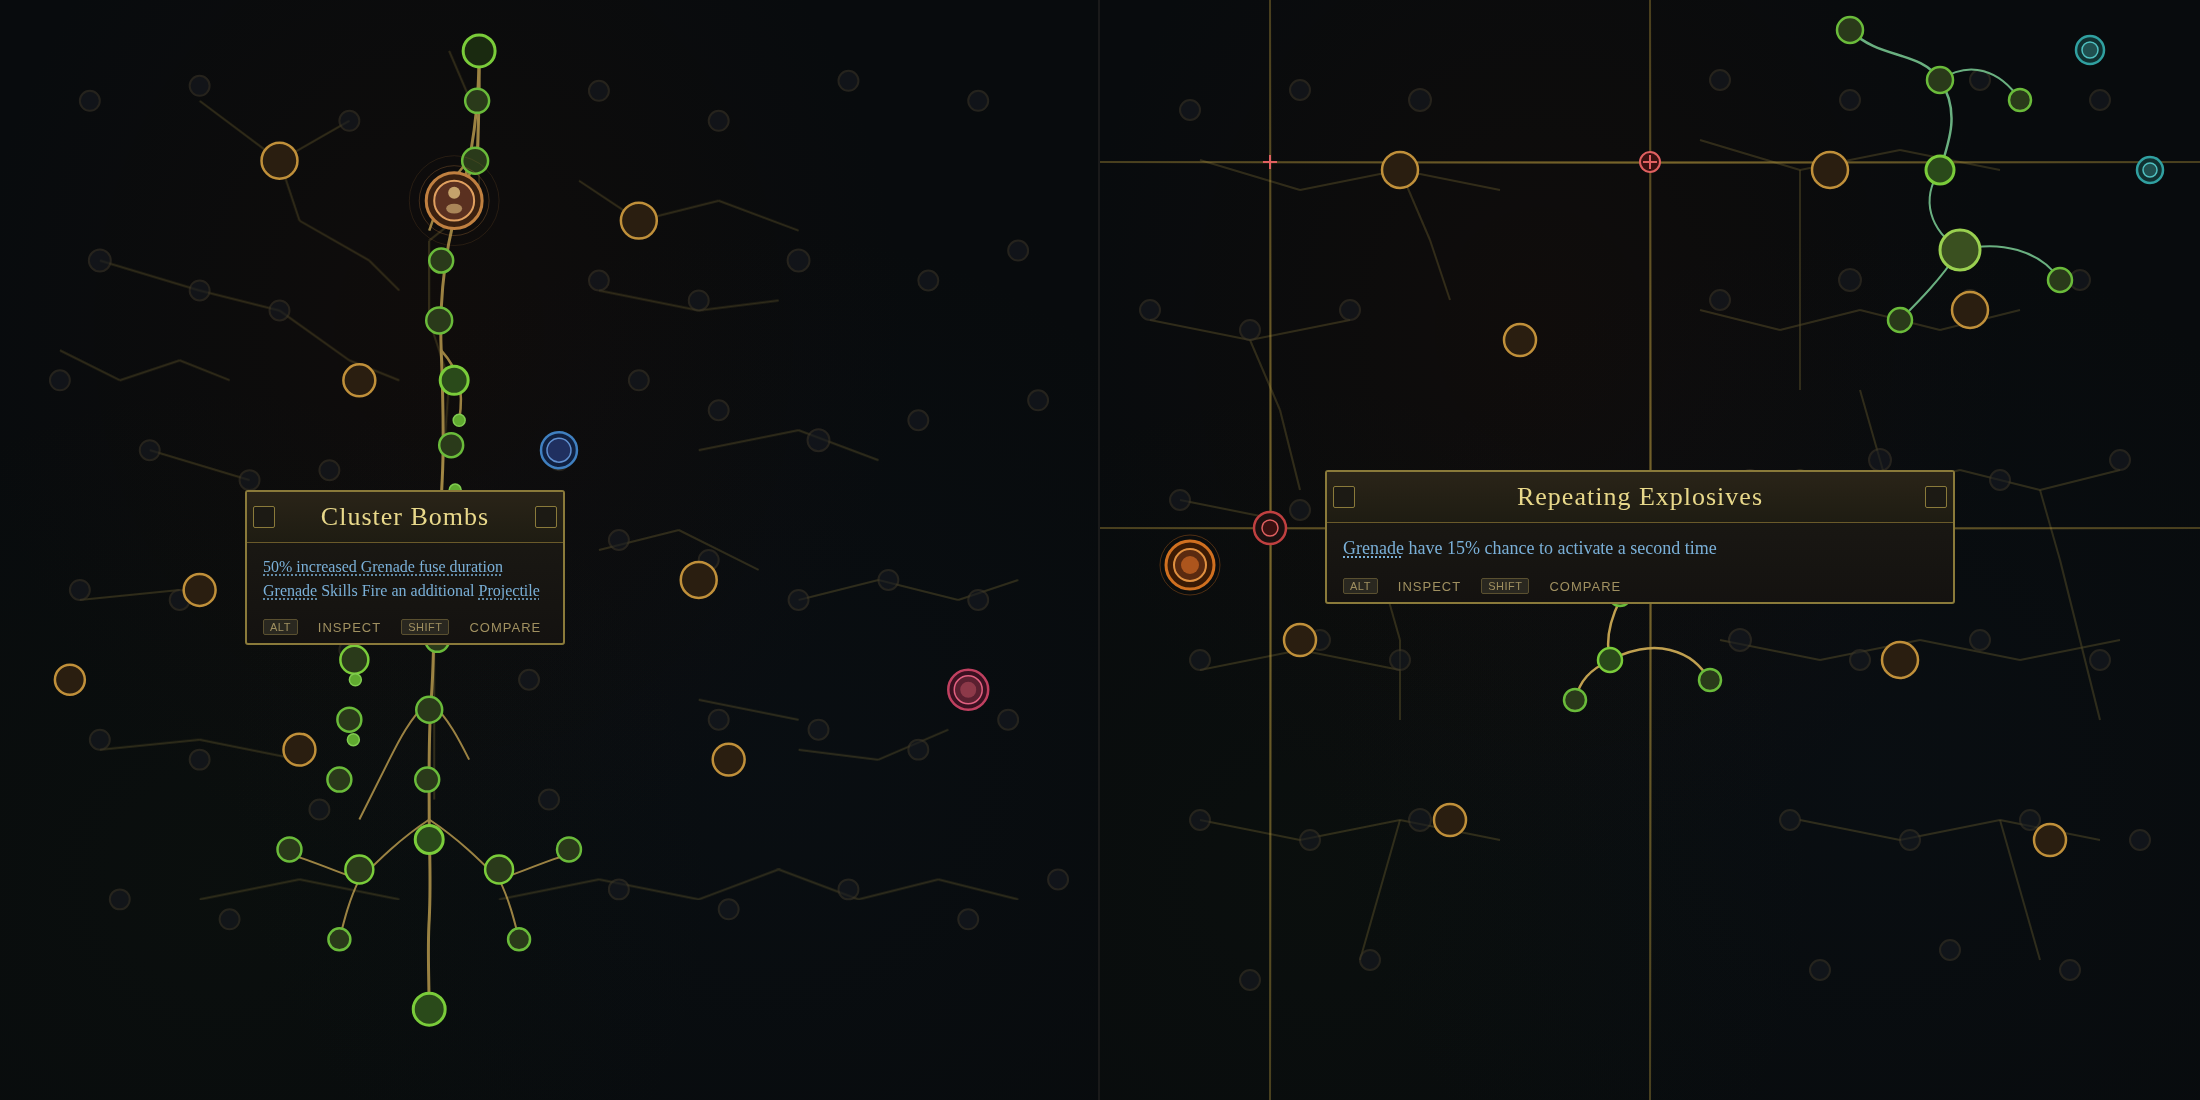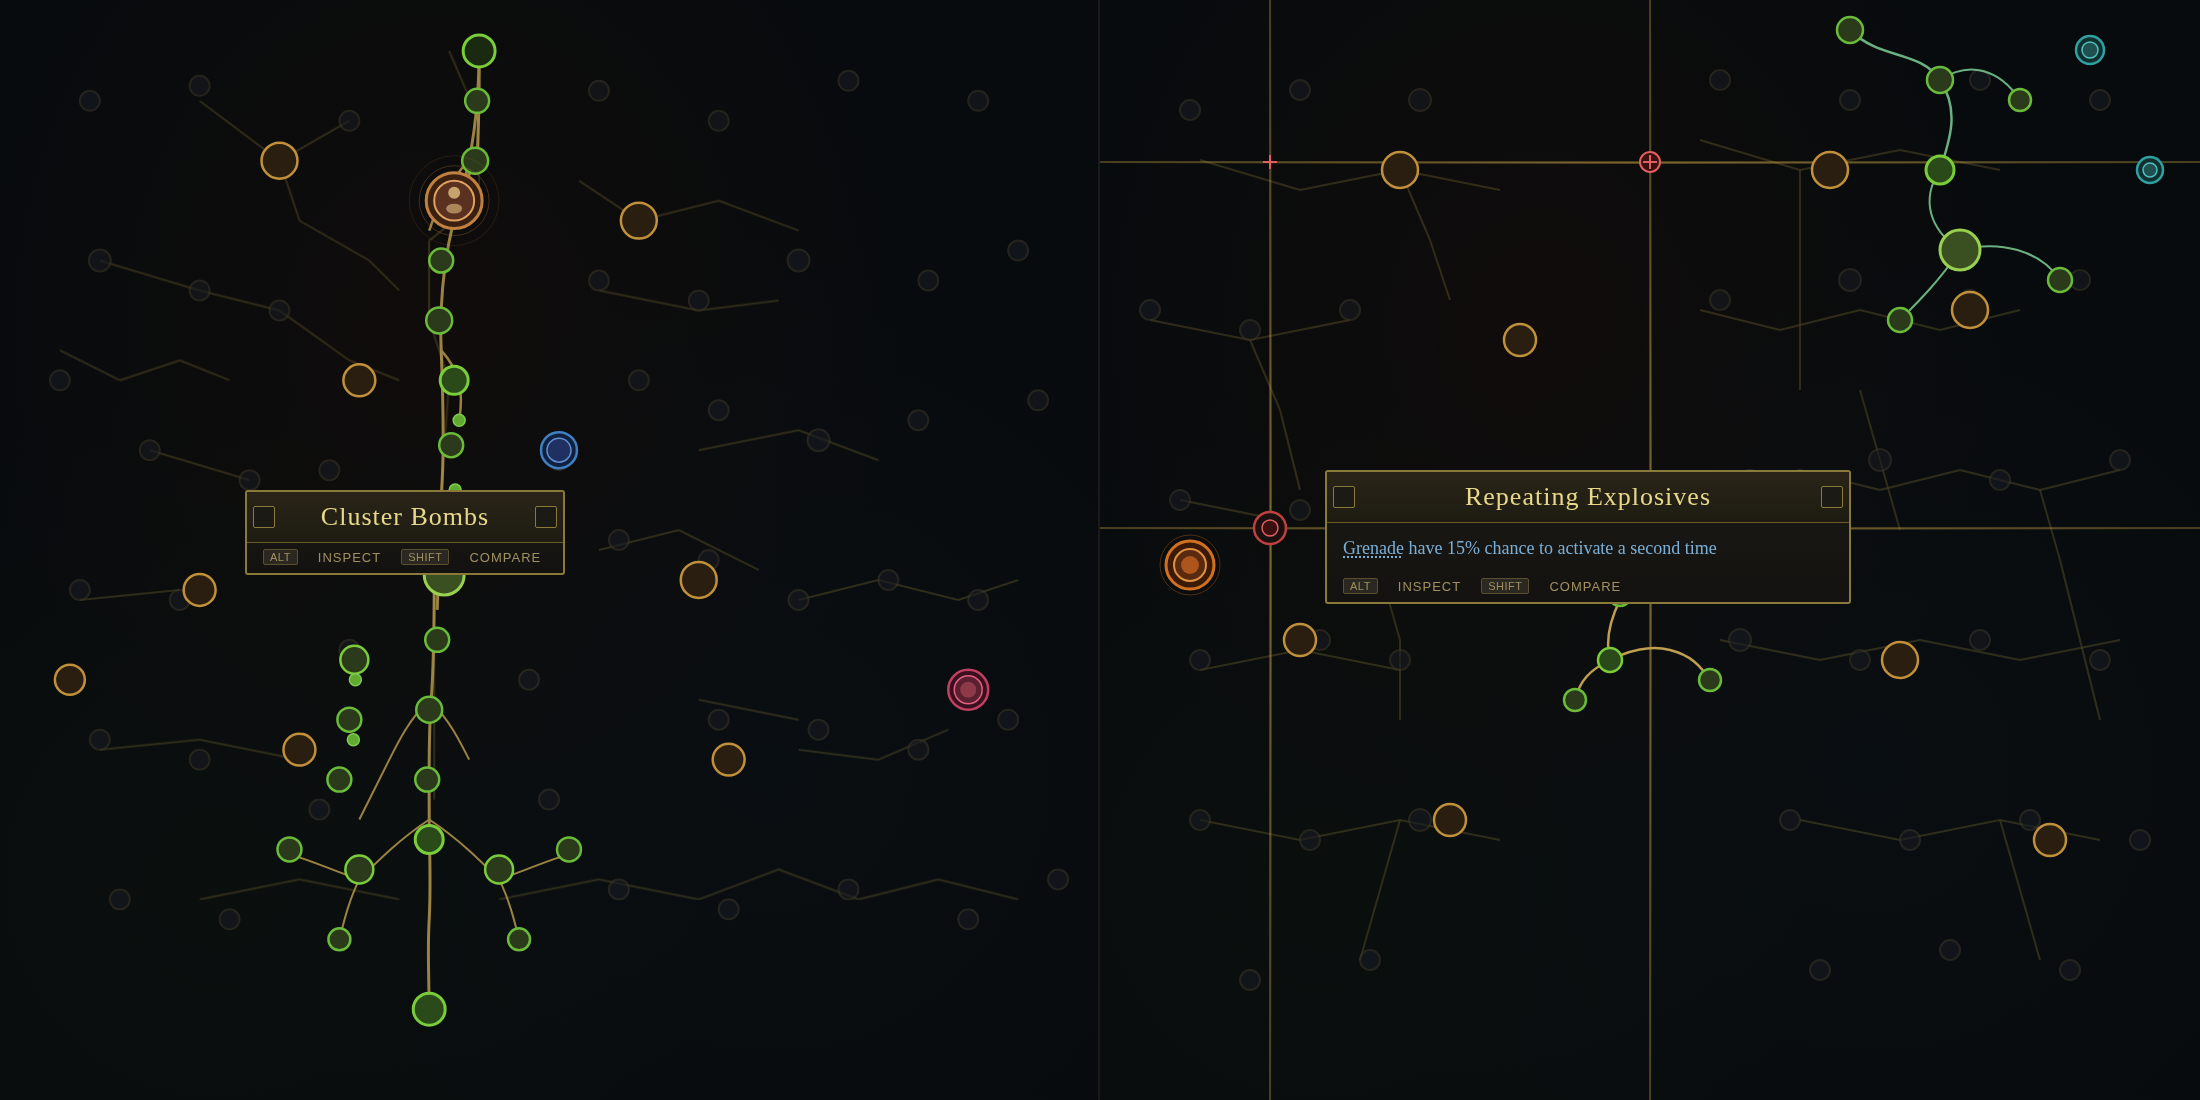--- a/index.html
+++ b/index.html
@@ -399,20 +399,28 @@
       <circle cx="970" cy="690" r="8" fill="#9a4050" opacity="0.8"></circle>
 
       <circle cx="560" cy="450" r="18" fill="#102040" stroke="#4080c0" stroke-width="2.5"></circle>
       <circle cx="560" cy="450" r="12" fill="#203060" stroke="#6090d0" stroke-width="1.5"></circle>
     </svg>
 
     <div class="tooltip-box" style="left: 245px; top: 490px; width: 320px;">
       <div class="tooltip-title-bar">
         <span class="tooltip-title">Cluster Bombs</span>
       </div>
+      <div class="tooltip-body">
+        <div class="tooltip-stat">
+          <span class="underline">50% increased Grenade fuse duration</span>
+        </div>
+        <div class="tooltip-stat">
+          <span class="underline">Grenade</span> Skills Fire an additional <span class="underline">Projectile</span>
+        </div>
+      </div>
       <div class="tooltip-hint-row">
         <span class="hint-key">ALT</span>
         <span class="hint-label">INSPECT</span>
         <span class="hint-key">SHIFT</span>
         <span class="hint-label">COMPARE</span>
       </div>
     </div>
   </div>
 
   <div class="panel panel-right">
@@ -610,21 +618,21 @@
       <circle cx="510" cy="660" r="12" fill="#2a4a1a" stroke="#7acc3a" stroke-width="2.5"></circle>
       <circle cx="475" cy="700" r="11" fill="#2a3a1a" stroke="#6abb3a" stroke-width="2.5"></circle>
       <circle cx="610" cy="680" r="11" fill="#2a3a1a" stroke="#6abb3a" stroke-width="2.5"></circle>
 
       <circle cx="90" cy="565" r="24" fill="#3a1a05" stroke="#d07020" stroke-width="3"></circle>
       <circle cx="90" cy="565" r="16" fill="#5a2a10" stroke="#e09040" stroke-width="2"></circle>
       <circle cx="90" cy="565" r="9" fill="#c06020" opacity="0.8"></circle>
       <circle cx="90" cy="565" r="30" fill="none" stroke="#d07020" stroke-width="1" opacity="0.35"></circle>
     </svg>
 
-    <div class="tooltip-box" style="left: 225px; top: 470px; width: 526px;">
+    <div class="tooltip-box" style="left: 225px; top: 470px; width: 630px;">
       <div class="tooltip-title-bar">
         <span class="tooltip-title">Repeating Explosives</span>
       </div>
       <div class="tooltip-body">
         <div class="tooltip-stat" style="font-size: 18px;">
           <span class="underline">Grenade</span> have 15% chance to activate a second time
         </div>
       </div>
       <div class="tooltip-hint-row">
         <span class="hint-key">ALT</span>

